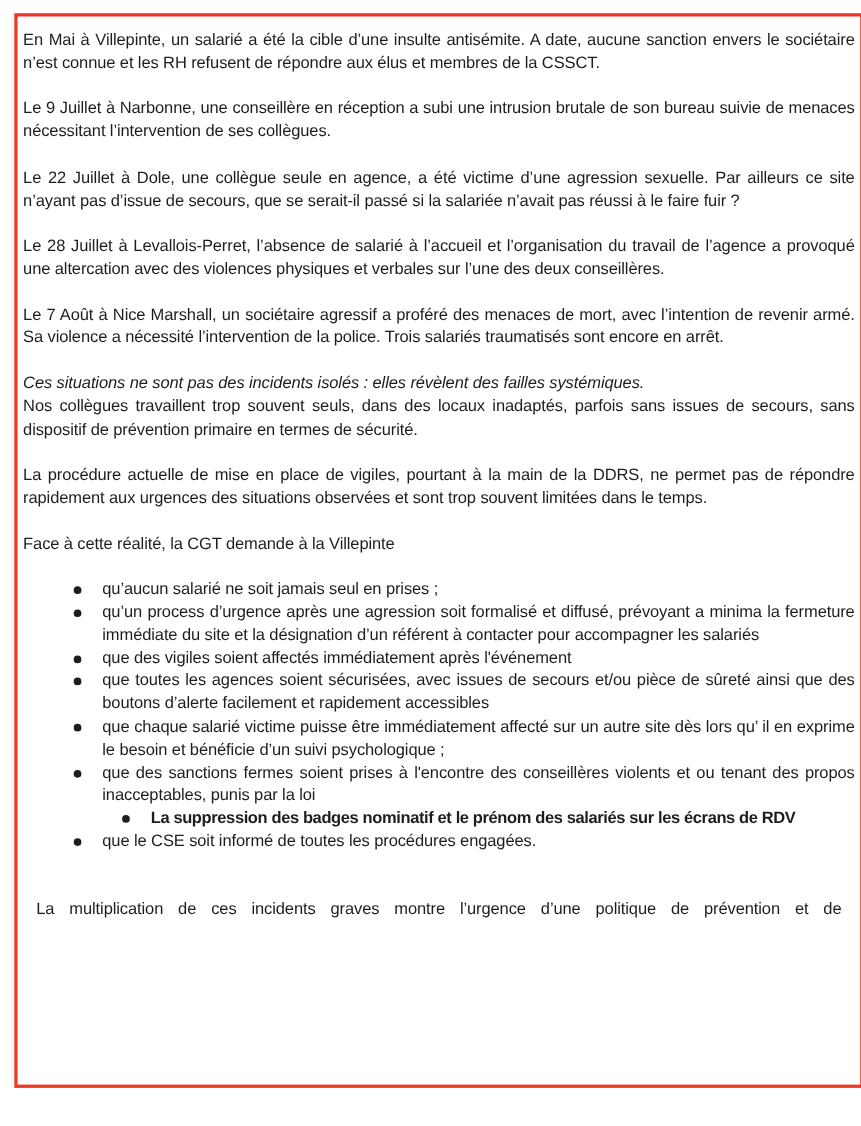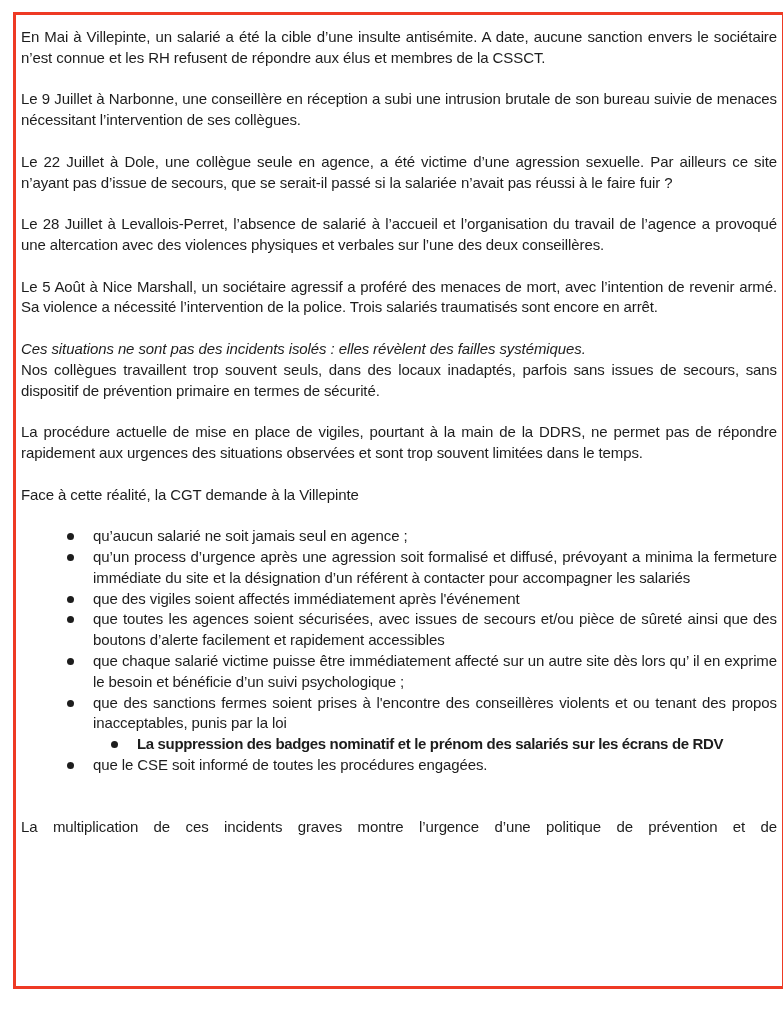--- a/index.html
+++ b/index.html
@@ -48,44 +48,44 @@
     height: 7px;
     border-radius: 50%;
     background: #1d1d1d;
   }
   ul.demands li.bold {
     font-weight: bold;
     letter-spacing: -0.35px;
     margin-left: 44px;
   }
   p.closing {
-    margin: 0;
+    margin: 12px;
     text-align: justify;
     text-align-last: justify;
   }
 </style>
 </head>
 <body>
 
 <div class="page" style="color: rgb(29, 29, 29);">
   <div class="page-frame" style="border-color: rgb(238, 58, 36);">
     <div class="doc-body">
 
       <p>En Mai à Villepinte, un salarié a été la cible d’une insulte antisémite. A date, aucune sanction envers le sociétaire n’est connue et les RH refusent de répondre aux élus et membres de la CSSCT.</p>
       <p>Le 9 Juillet à Narbonne, une conseillère en réception a subi une intrusion brutale de son bureau suivie de menaces nécessitant l’intervention de ses collègues.</p>
       <p>Le 22 Juillet à Dole, une collègue seule en agence, a été victime d’une agression sexuelle. Par ailleurs ce site n’ayant pas d’issue de secours, que se serait-il passé si la salariée n’avait pas réussi à le faire fuir ?</p>
       <p>Le 28 Juillet à Levallois-Perret, l’absence de salarié à l’accueil et l’organisation du travail de l’agence a provoqué une altercation avec des violences physiques et verbales sur l’une des deux conseillères.</p>
-      <p>Le 5 Août à Nice Marshall, un sociétaire agressif a proféré des menaces de mort, avec l’intention de revenir armé. Sa violence a  nécessité l’intervention de la police. Trois salariés traumatisés sont encore en arrêt.</p>
+      <p>Le 7 Août à Nice Marshall, un sociétaire agressif a proféré des menaces de mort, avec l’intention de revenir armé. Sa violence a  nécessité l’intervention de la police. Trois salariés traumatisés sont encore en arrêt.</p>
       <p class="no-gap">Ces situations ne sont pas des incidents isolés : elles révèlent des failles systémiques.</p>
       <p>Nos collègues travaillent trop souvent seuls, dans des locaux inadaptés, parfois sans issues de secours, sans dispositif de prévention primaire en termes de sécurité.</p>
       <p>La procédure actuelle de mise en place de vigiles, pourtant à la main de la DDRS, ne permet pas de répondre rapidement aux urgences des situations observées et sont trop souvent limitées dans le temps.</p>
       <p>Face à cette réalité, la CGT demande à la Villepinte</p>
 
       <ul class="demands" id="demand-list">
-        <li><span class="dot" style="background: rgb(29, 29, 29);"></span><span>qu’aucun salarié ne soit jamais seul en agence ;</span></li>
+        <li><span class="dot" style="background: rgb(29, 29, 29);"></span><span>qu’aucun salarié ne soit jamais seul en prises ;</span></li>
         <li><span class="dot" style="background: rgb(29, 29, 29);"></span><span>qu’un process d’urgence après une agression soit formalisé et diffusé, prévoyant a minima la fermeture immédiate du site et la désignation d’un référent à contacter pour accompagner les salariés</span></li>
         <li><span class="dot" style="background: rgb(29, 29, 29);"></span><span>que des vigiles soient affectés immédiatement après l'événement</span></li>
         <li><span class="dot" style="background: rgb(29, 29, 29);"></span><span>que toutes les agences soient sécurisées, avec issues de secours et/ou pièce de sûreté ainsi que des boutons d’alerte facilement et rapidement accessibles</span></li>
         <li><span class="dot" style="background: rgb(29, 29, 29);"></span><span>que chaque salarié victime puisse être immédiatement affecté sur un autre site dès  lors qu’ il en exprime le besoin et bénéficie d’un suivi psychologique ;</span></li>
         <li><span class="dot" style="background: rgb(29, 29, 29);"></span><span>que des sanctions fermes soient prises à l'encontre des conseillères violents et ou tenant des propos inacceptables,  punis par la loi</span></li>
         <li class="bold"><span class="dot" style="background: rgb(29, 29, 29);"></span><span>La suppression des badges nominatif et le prénom des salariés sur les écrans de RDV</span></li>
         <li><span class="dot" style="background: rgb(29, 29, 29);"></span><span>que le CSE soit informé de toutes les procédures engagées.</span></li>
       </ul>
 
       <p class="closing">La multiplication de ces incidents graves montre l’urgence d’une politique de prévention et de</p>

